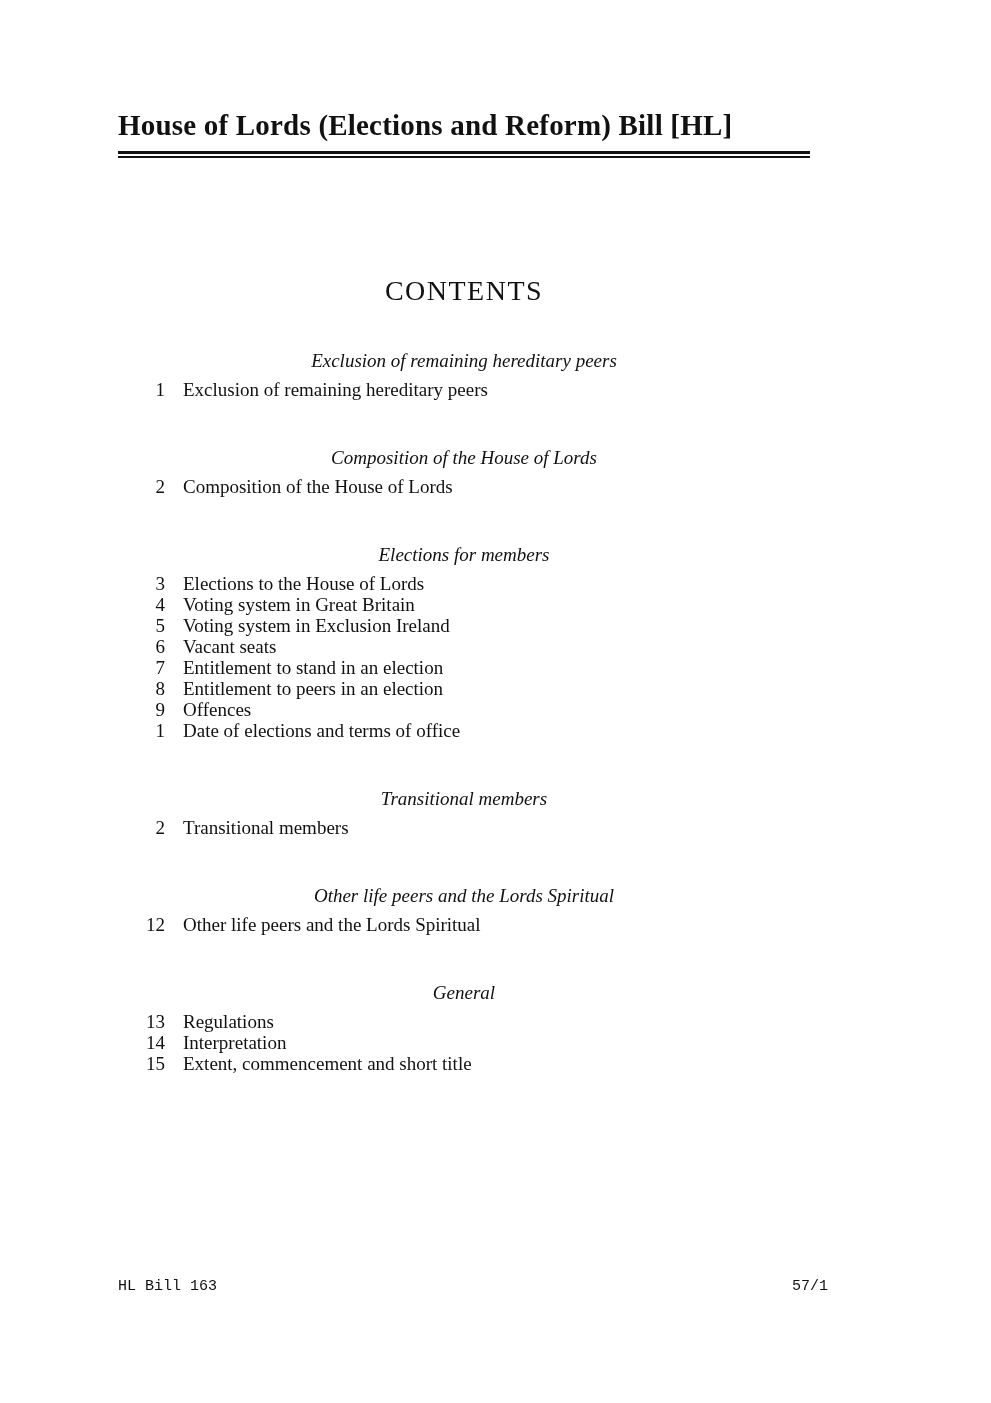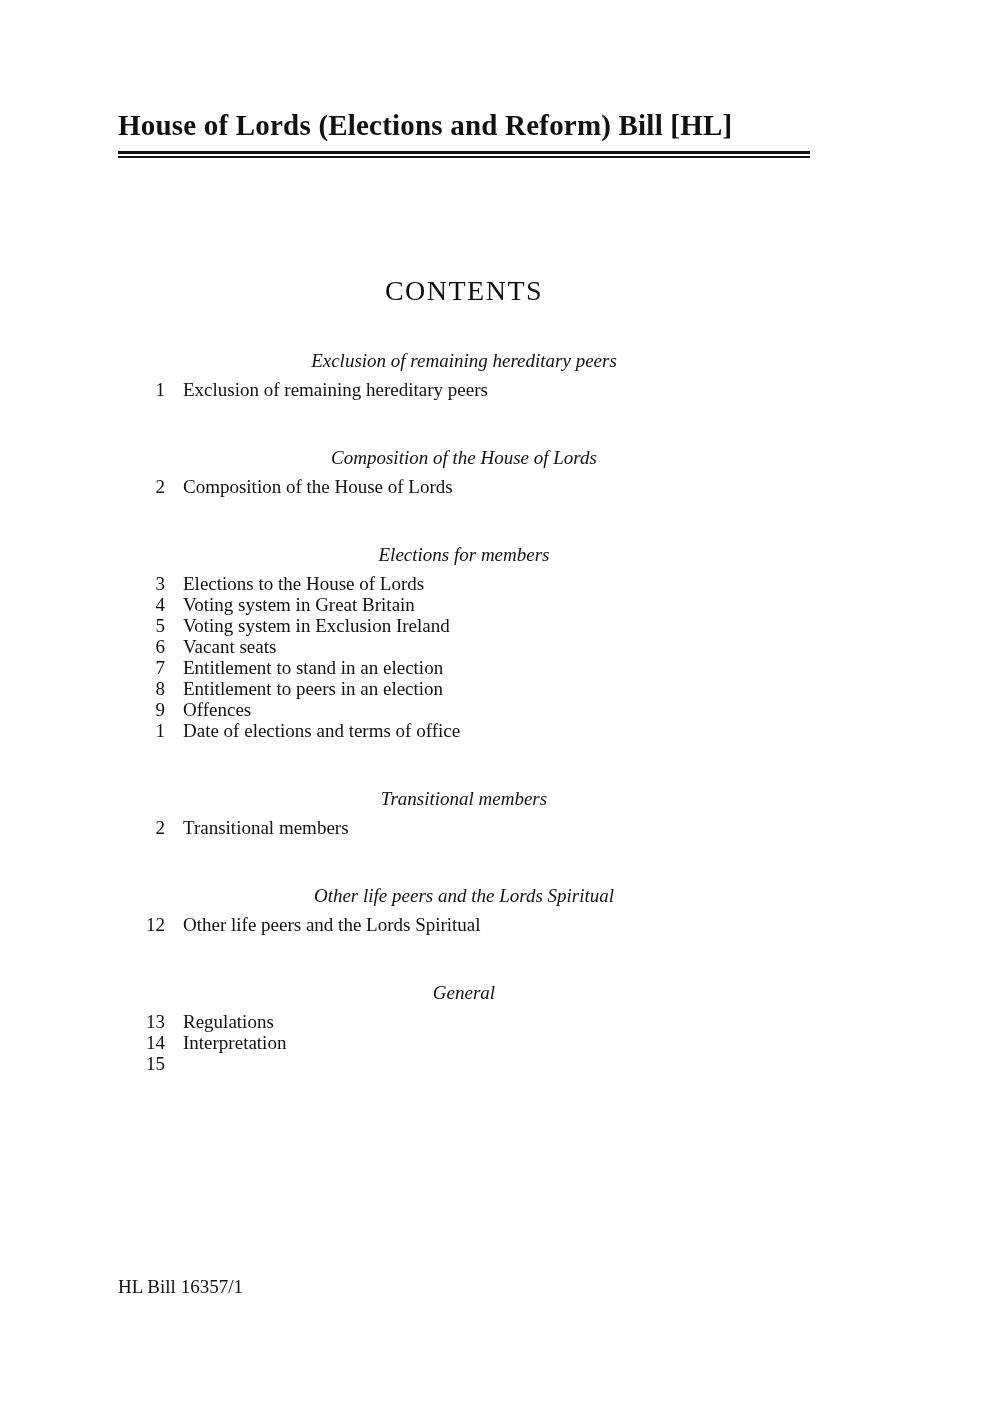--- a/index.html
+++ b/index.html
@@ -56,22 +56,24 @@
     width: 47px;
     flex: none;
     text-align: right;
   }
   .toc-label { margin-left: 18px; }
   .page-footer {
     position: absolute;
     left: 118px; right: 163px;
     top: 1276px;
     display: flex;
-    font-size: 19px;
+    justify-content: space-between;
+    font-size: 15px;
     line-height: 22px;
+    font-family: Liberation Mono, monospace;
   }
 </style>
 </head>
 <body>
 
 <div class="content">
   <h1 class="bill-title">House of Lords (Elections and Reform) Bill [HL]</h1>
   <div class="double-rule"></div>
 
   <div class="contents-heading">CONTENTS</div>
@@ -165,20 +167,21 @@
     <span class="toc-label">Regulations</span>
   </div>
 
   <div class="toc-item">
     <span class="toc-num">14</span>
     <span class="toc-label">Interpretation</span>
   </div>
 
   <div class="toc-item">
     <span class="toc-num">15</span>
+    <span class="toc-label">Extent, commencement and short title</span>
   </div>
 </section>
 </main>
 </div>
 
 <footer class="page-footer">
   <span>HL Bill 163</span>
   <span>57/1</span>
 </footer>
 

